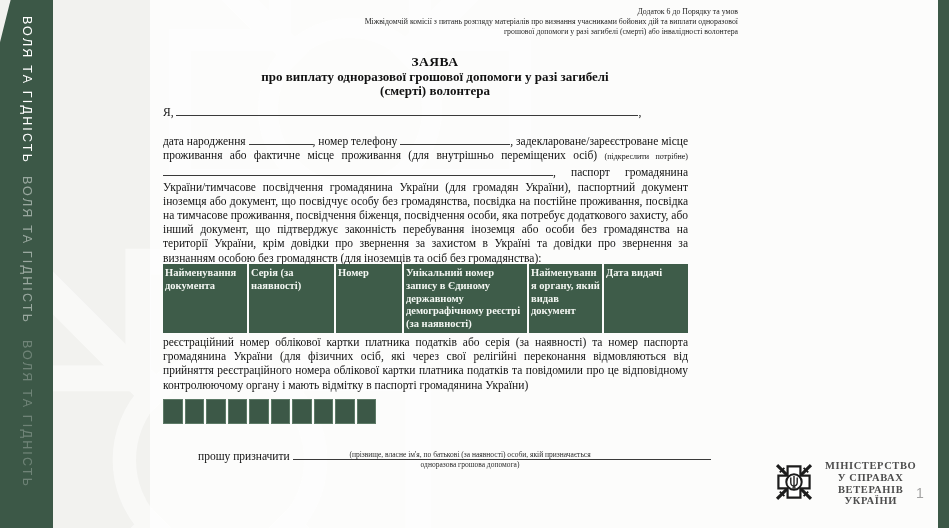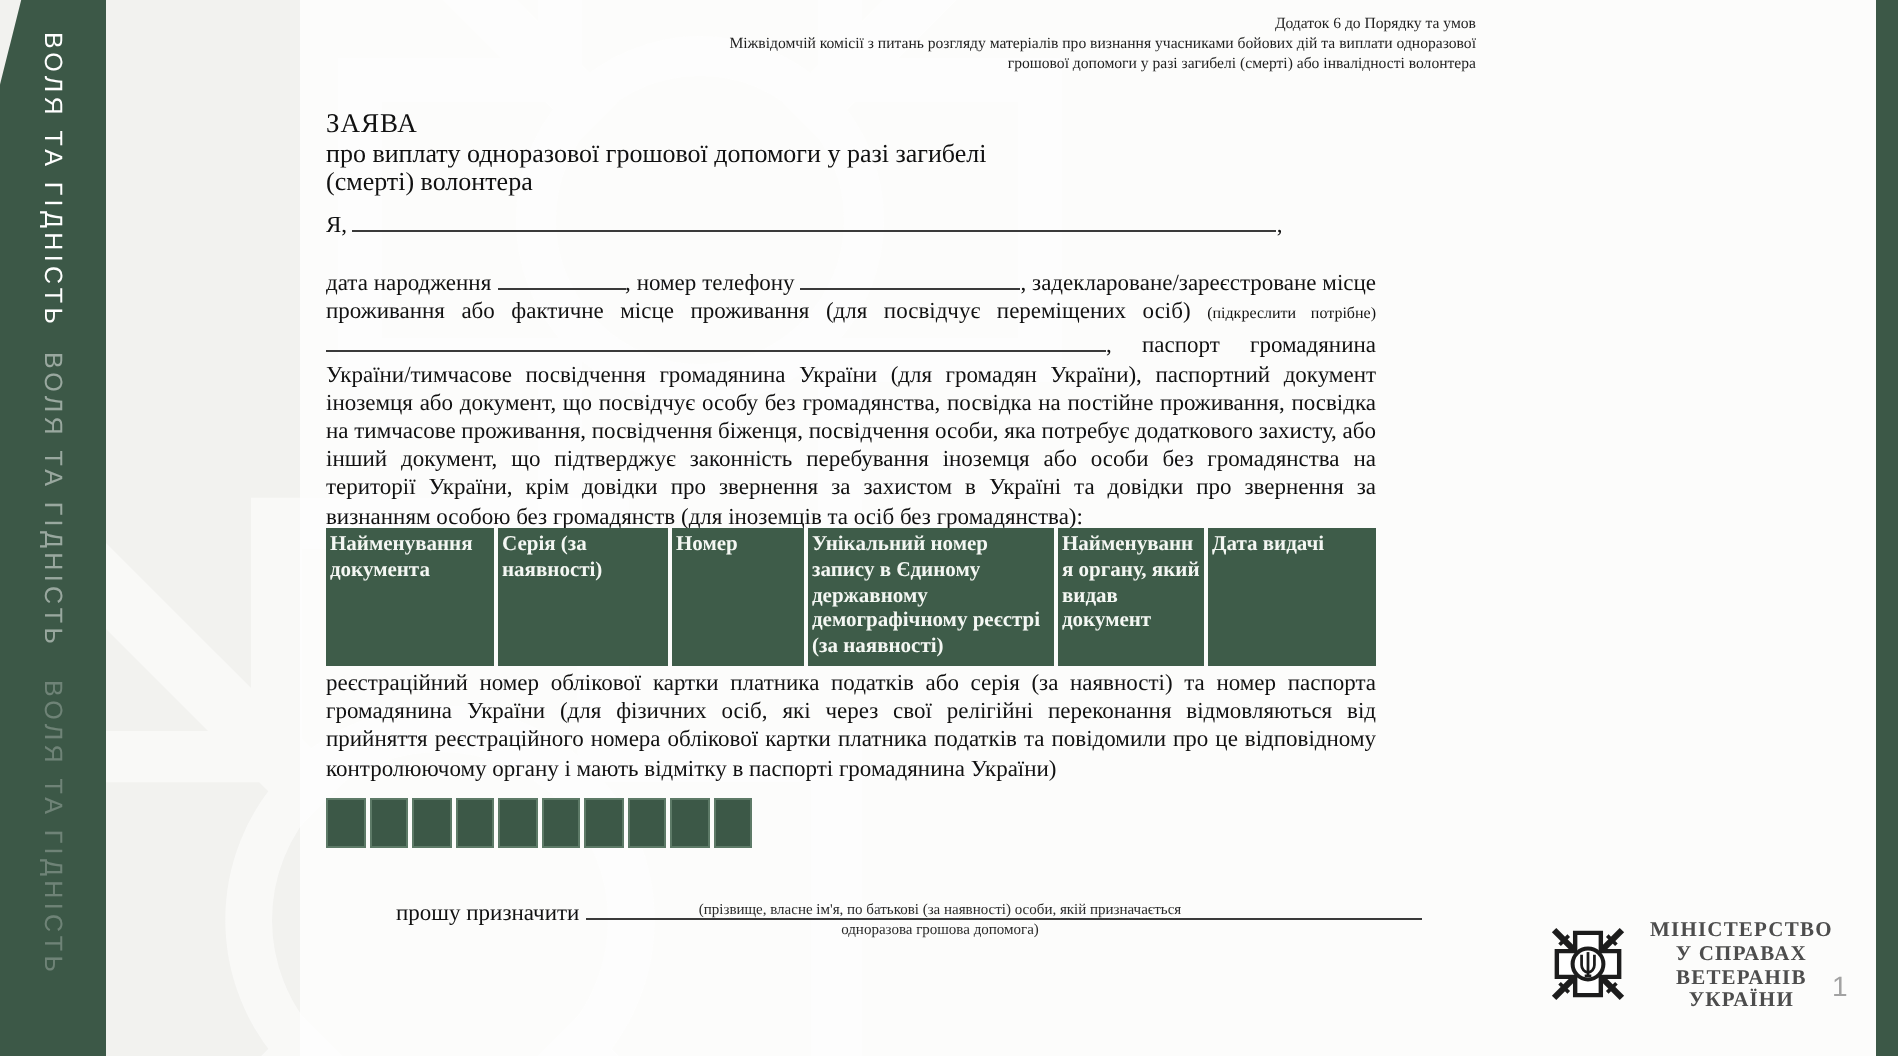--- a/index.html
+++ b/index.html
@@ -17,21 +17,21 @@
   .motto.m3{top:340px;opacity:.26;}
   
   .right-strip{position:absolute;right:0;top:0;width:11px;height:528px;background:#3c5847;z-index:4;}
   
   .wm{position:absolute;z-index:1;pointer-events:none;}
   .wm *{stroke:#ffffff;fill:none;}
   
   .doc-header{position:absolute;left:288px;top:7px;width:450px;text-align:right;
               font-size:7.8px;line-height:10px;color:#1f1f1f;z-index:5;}
   
-  .title-block{position:absolute;left:163px;top:53px;width:544px;color:#111;z-index:5;}
+  .title-block{position:absolute;left:163px;top:53px;width:544px;text-align:center;color:#111;z-index:5;font-weight:bold;}
   .title-h{font-size:13.5px;line-height:17px;letter-spacing:.5px;}
   .title-s{font-size:13px;line-height:13.5px;}
   
   .body-col{position:absolute;left:163px;width:525px;color:#111;z-index:5;}
   .line-i{top:104px;font-size:11.5px;}
   .blank{display:inline-block;border-bottom:1px solid #3a3a3a;height:11px;vertical-align:baseline;}
   .caption{position:absolute;text-align:center;font-size:7.5px;line-height:9.5px;color:#2a2a2a;z-index:5;}
   .cap1{left:163px;top:119px;width:525px;}
   .cap2{left:240px;top:450px;width:460px;}
   .para{font-size:11.5px;line-height:14.2px;text-align:justify;}
@@ -99,21 +99,21 @@
     <div class="title-s">про виплату одноразової грошової допомоги у разі загибелі</div>
     <div class="title-s">(смерті) волонтера</div>
   </div>
 
   <div class="body-col line-i"><span>Я,</span>
     <span class="blank" style="width:462px;"></span><span>,</span>
   </div>
 
   <div class="body-col para p1"><span>дата народження</span>
     <span class="blank" style="width:64px;"></span><span>, номер телефону</span>
-    <span class="blank" style="width:110px;"></span><span>, задеклароване/зареєстроване місце проживання або фактичне місце проживання (для посвідчує переміщених осіб)</span>
+    <span class="blank" style="width:110px;"></span><span>, задеклароване/зареєстроване місце проживання або фактичне місце проживання (для внутрішньо переміщених осіб)</span>
     <span class="small-note">(підкреслити потрібне)</span>
     <span class="blank" style="width:390px;"></span><span>, паспорт громадянина України/тимчасове посвідчення громадянина України (для громадян України), паспортний документ іноземця або документ, що посвідчує особу без громадянства, посвідка на постійне проживання, посвідка на тимчасове проживання, посвідчення біженця, посвідчення особи, яка потребує додаткового захисту, або інший документ, що підтверджує законність перебування іноземця або особи без громадянства на території України, крім довідки про звернення за захистом в Україні та довідки про звернення за визнанням особою без громадянств (для іноземців та осіб без громадянства):</span>
   </div>
 
   <table class="doc-table">
     <colgroup>
       <col style="width:85px">
         <col style="width:87px">
         <col style="width:68px">
       <col style="width:125px">

